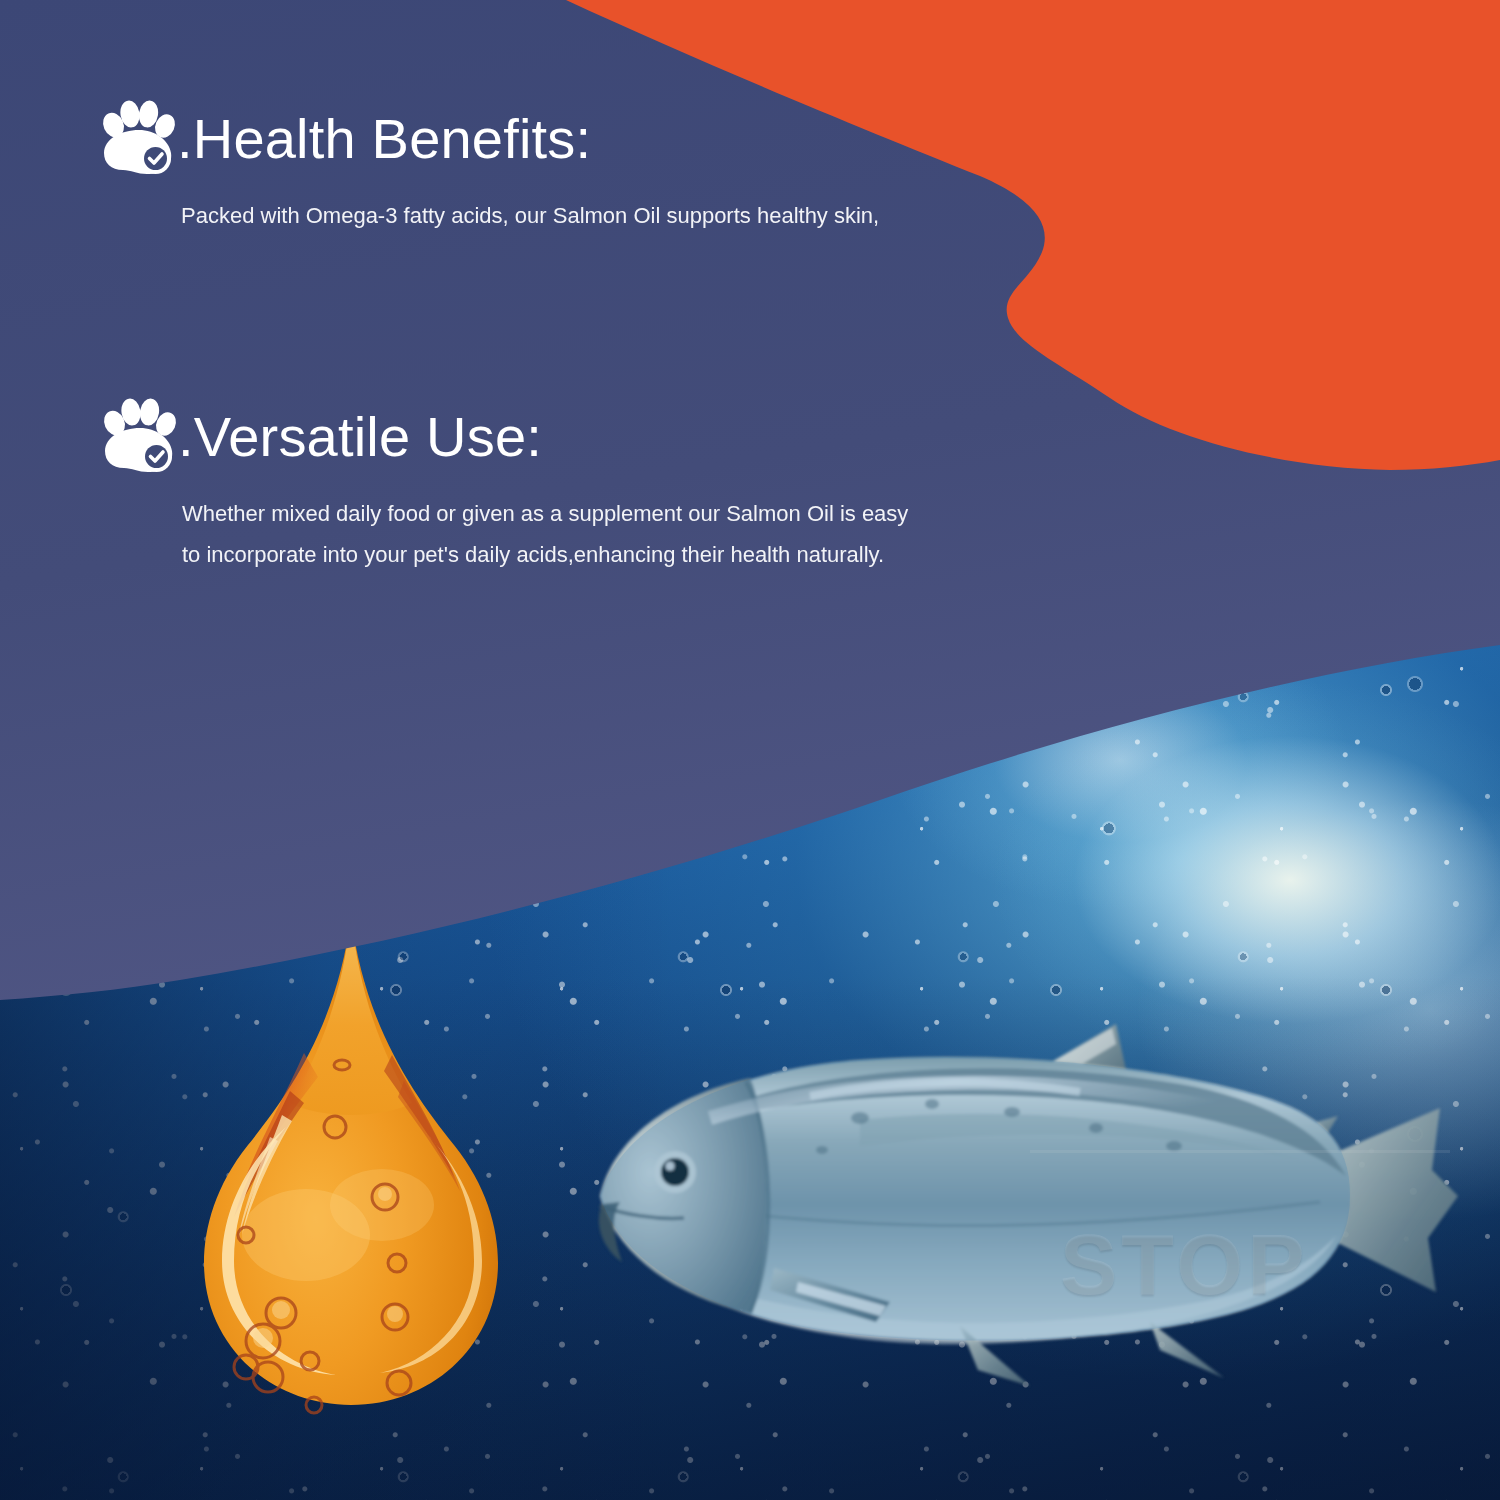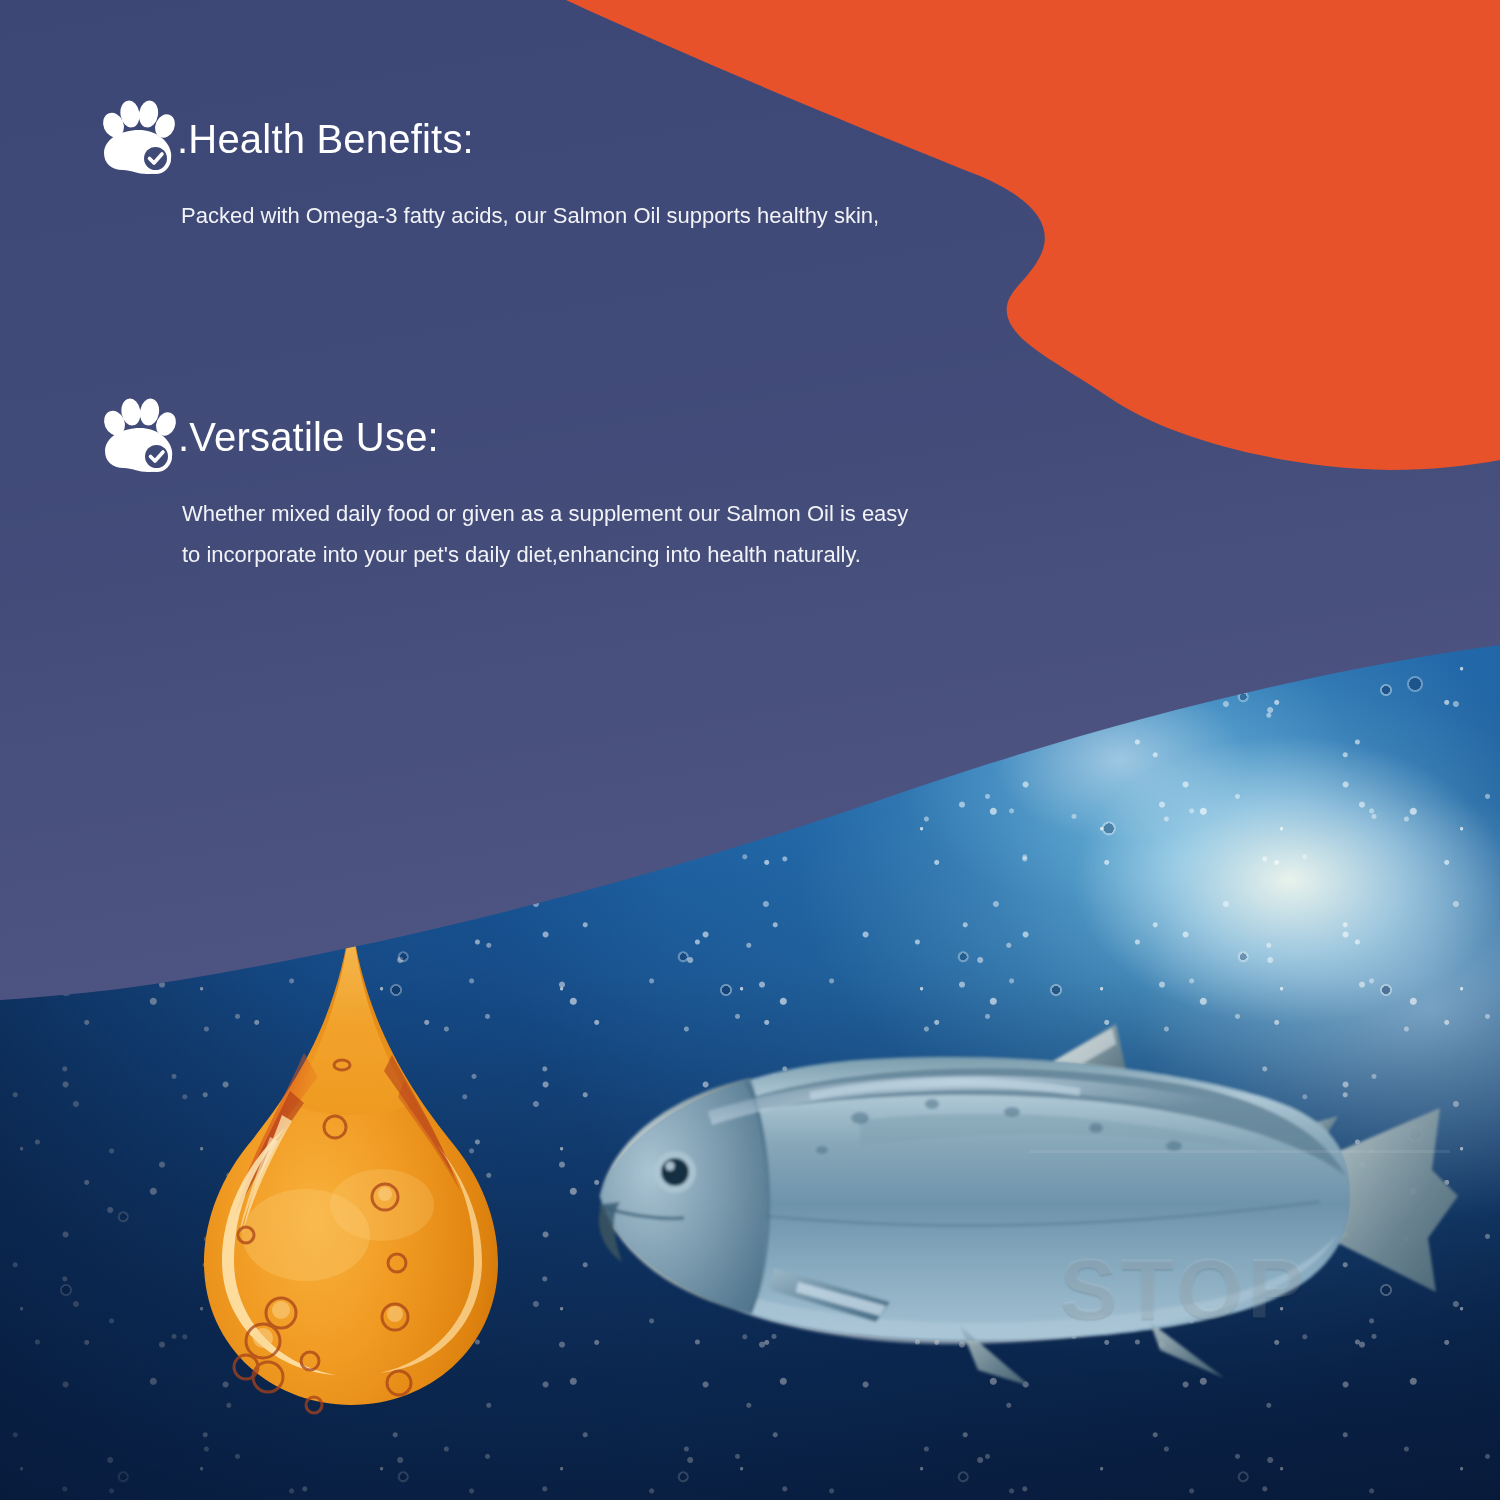--- a/index.html
+++ b/index.html
@@ -102,21 +102,20 @@
   .watermark {
     position: absolute;
     left: 1060px; top: 1215px;
     font-size: 86px;
     font-weight: bold;
     letter-spacing: 4px;
     color: rgba(235,235,235,0.13);
     text-shadow: 0 2px 2px rgba(0,0,0,0.10);
     pointer-events: none;
     white-space: nowrap;
-    margin-top: 24px;
   }
   .watermark-bar {
     position: absolute;
     left: 1030px; top: 1150px;
     width: 420px; height: 3px;
     background: rgba(230,230,230,0.10);
   }
 
   
   .droplet {
@@ -145,21 +144,21 @@
   .heading-row {
     display: flex;
     align-items: center;
   }
   .paw-icon {
     width: 86px; height: 78px;
     flex: 0 0 auto;
     display: block;
   }
   .heading-text {
-    font-size: 40px;
+    font-size: 56px;
     color: #ffffff;
     letter-spacing: 0.2px;
     margin-left: -4px;
     white-space: nowrap;
     line-height: 1;
   }
   .body-text {
     margin-top: 18px;
     margin-left: 86px;
     font-size: 22px;
@@ -442,18 +441,18 @@
                      C 9 39, 26 30, 44 30 Z"></path>
           </g>
           <circle cx="60.5" cy="58.5" r="15.5" fill="#ffffff"></circle>
           <circle cx="60.5" cy="58.5" r="11.5" fill="#3f4a77"></circle>
           <path d="M54.5 58.5 L59 63 L67 54" stroke="#ffffff" stroke-width="3.6" fill="none" stroke-linecap="round" stroke-linejoin="round"></path>
         </svg>
         <span class="heading-text">.Versatile Use:</span>
       </div>
       <div class="body-text">
         <span class="body-line">Whether mixed daily food or given as a supplement our Salmon Oil is easy</span>
-        <span class="body-line">to incorporate into your pet's daily diet,enhancing into health naturally.</span>
+        <span class="body-line">to incorporate into your pet's daily acids,enhancing their health naturally.</span>
       </div>
     </div>
 
   </div>
 </div>
 
 </body></html>

